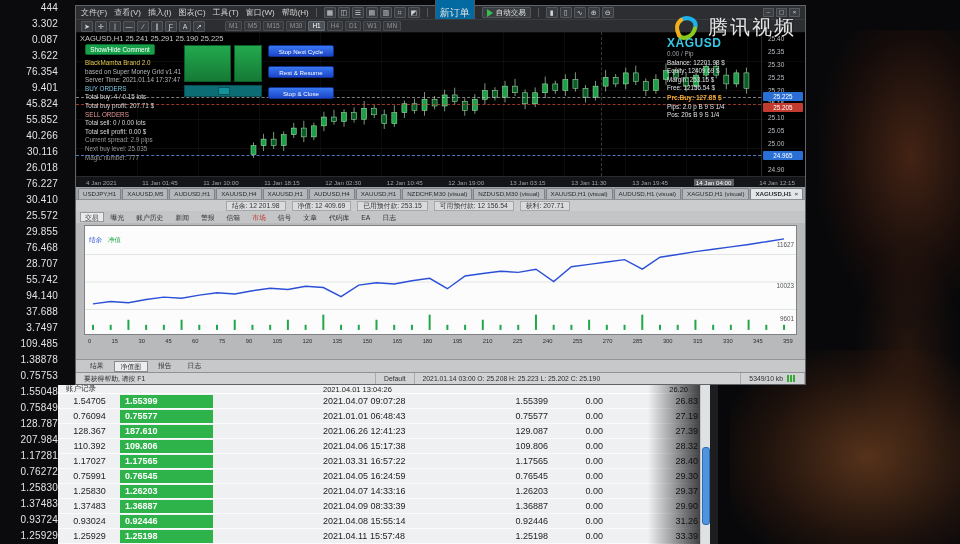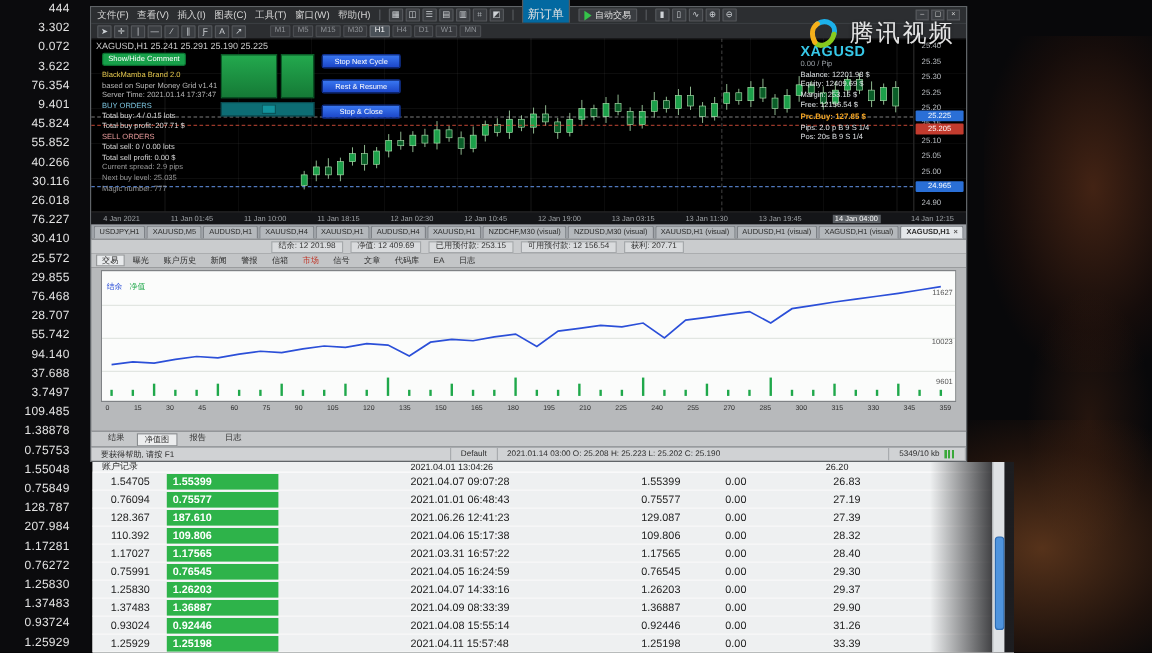--- a/index.html
+++ b/index.html
@@ -97,21 +97,21 @@
 .tester-tab.active{background:#ecedee;border:1px solid #8a8d90}
 
 
 .statusbar{height:12px;background:#d0d2d4;border-top:1px solid #8f9295;display:flex;align-items:center;font-size:6.8px;color:#2c2c2c;flex:0 0 12px}
 .sb-cell{padding:0 8px;border-right:1px solid #a8abae;white-space:nowrap;height:100%;display:flex;align-items:center}
 .sb-help{width:300px}
 .sb-grow{flex:1}
 .conn-bars{display:inline-block;width:9px;height:7px;margin-left:4px;background:linear-gradient(90deg,#3aa93a 0 2px,transparent 2px 3px,#3aa93a 3px 5px,transparent 5px 6px,#3aa93a 6px 8px,transparent 8px)}
 
 
-#table-panel{position:absolute;left:77px;top:385px;width:768px;height:159px;background:#eef0f1;overflow:hidden;z-index:3}
+#table-panel{position:absolute;left:58px;top:385px;width:660px;height:159px;background:#eef0f1;overflow:hidden;z-index:3}
 .partial-row{height:9px;display:flex;align-items:center;font-size:7.5px;color:#333;border-bottom:1px solid #fff;overflow:hidden}
 .p-label{margin-left:8px;width:124px;white-space:nowrap}
 .p-time{margin-left:133px;width:96px;white-space:nowrap;color:#222}
 .p-profit{margin-left:219px;width:50px;text-align:right;color:#222}
 .trow{height:15px;display:flex;align-items:center;font-size:9px;color:#222;border-bottom:1px solid #fafbfb;background:#eef0f1}
 .c-open{width:47px;margin-left:8px;text-align:center}
 .c-close{width:93px;margin-left:7px;background:#2eb34a;color:#fff;font-weight:bold;padding-left:5px;height:13px;line-height:13px}
 .c-time{width:96px;margin-left:110px;white-space:nowrap}
 .c-price{width:85px;margin-left:44px;text-align:right}
 .c-swap{width:45px;margin-left:10px;text-align:right}
@@ -128,21 +128,21 @@
 <body>
 
 <div class="stage">
   <div class="glow" id="glow-tr"></div>
   <div class="glow" id="glow-mid"></div>
   <div class="glow" id="glow-br"></div>
 
   <div id="left-col">
       <div class="lc-row">444</div>
       <div class="lc-row">3.302</div>
-      <div class="lc-row">0.072</div>
+      <div class="lc-row">0.087</div>
       <div class="lc-row">3.622</div>
       <div class="lc-row">76.354</div>
       <div class="lc-row">9.401</div>
       <div class="lc-row">45.824</div>
       <div class="lc-row">55.852</div>
       <div class="lc-row">40.266</div>
       <div class="lc-row">30.116</div>
       <div class="lc-row">26.018</div>
       <div class="lc-row">76.227</div>
       <div class="lc-row">30.410</div>

